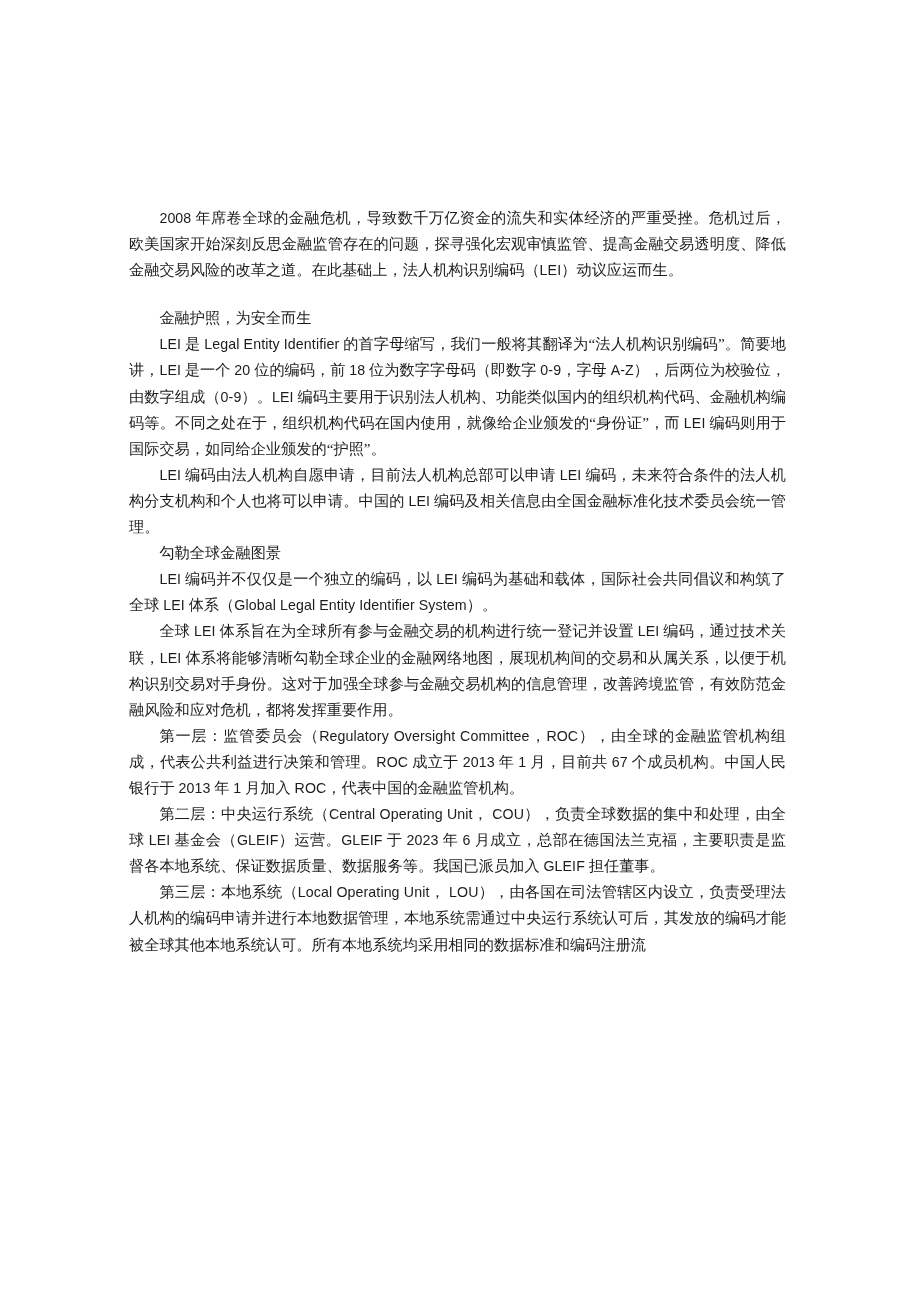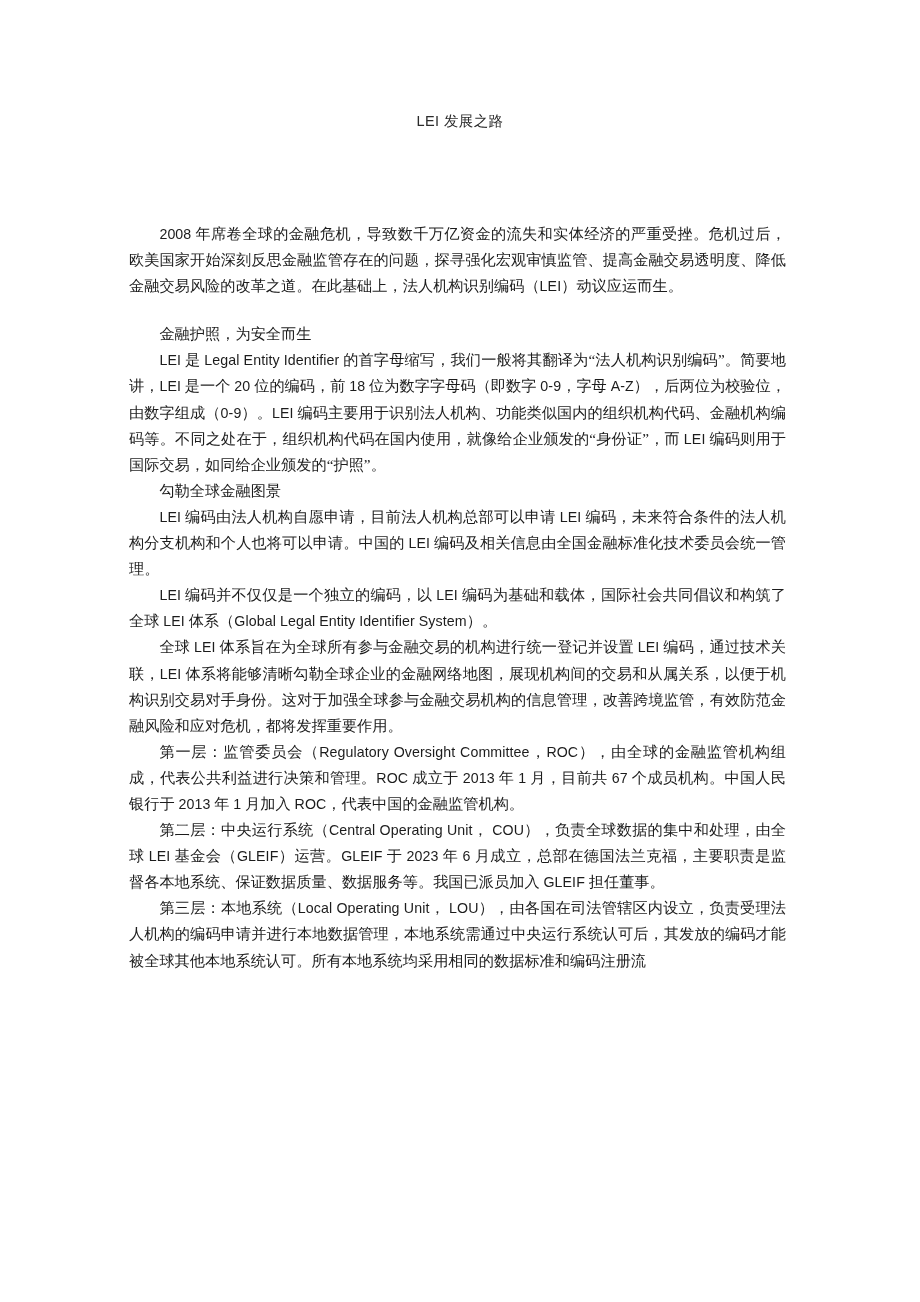--- a/index.html
+++ b/index.html
@@ -56,43 +56,41 @@
     text-align: justify;
     text-justify: inter-character;
     text-indent: 2em;
     color: #1c1c1c;
     word-break: break-all;
     letter-spacing: 0.02px;
   }
 
   .para.gap-after {
     margin-bottom: 22px;
-    margin-top: 16px;
   }
 
   
   .lat {
     font-family: "Liberation Sans", "DejaVu Sans", sans-serif;
     font-size: 14.2px;
     letter-spacing: 0.1px;
   }
 </style>
 </head>
 <body>
 
 <div class="page">
 
-  <div class="doc-title">LEI 发展之路</div>
 
   <div class="body-col">
       <p class="para gap-after"><span class="lat">2008</span> 年席卷全球的金融危机，导致数千万亿资金的流失和实体经济的严重受挫。危机过后，欧美国家开始深刻反思金融监管存在的问题，探寻强化宏观审慎监管、提高金融交易透明度、降低金融交易风险的改革之道。在此基础上，法人机构识别编码（<span class="lat">LEI</span>）动议应运而生。</p>
       <p class="para">金融护照，为安全而生</p>
       <p class="para"><span class="lat">LEI</span> 是 <span class="lat">Legal Entity Identifier</span> 的首字母缩写，我们一般将其翻译为“法人机构识别编码”。简要地讲，<span class="lat">LEI</span> 是一个 <span class="lat">20</span> 位的编码，前 <span class="lat">18</span> 位为数字字母码（即数字 <span class="lat">0-9</span>，字母 <span class="lat">A-Z</span>），后两位为校验位，由数字组成（<span class="lat">0-9</span>）。<span class="lat">LEI</span> 编码主要用于识别法人机构、功能类似国内的组织机构代码、金融机构编码等。不同之处在于，组织机构代码在国内使用，就像给企业颁发的“身份证”，而 <span class="lat">LEI</span> 编码则用于国际交易，如同给企业颁发的“护照”。</p>
+      <p class="para"><span class="lat">LEI</span> 编码由法人机构自愿申请，目前法人机构总部可以申请 <span class="lat">LEI</span> 编码，未来符合条件的法人机构分支机构和个人也将可以申请。中国的 <span class="lat">LEI</span> 编码及相关信息由全国金融标准化技术委员会统一管理。</p>
       <p class="para">勾勒全球金融图景</p>
-      <p class="para"><span class="lat">LEI</span> 编码由法人机构自愿申请，目前法人机构总部可以申请 <span class="lat">LEI</span> 编码，未来符合条件的法人机构分支机构和个人也将可以申请。中国的 <span class="lat">LEI</span> 编码及相关信息由全国金融标准化技术委员会统一管理。</p>
       <p class="para"><span class="lat">LEI</span> 编码并不仅仅是一个独立的编码，以 <span class="lat">LEI</span> 编码为基础和载体，国际社会共同倡议和构筑了全球 <span class="lat">LEI</span> 体系（<span class="lat">Global Legal Entity Identifier System</span>）。</p>
       <p class="para">全球 <span class="lat">LEI</span> 体系旨在为全球所有参与金融交易的机构进行统一登记并设置 <span class="lat">LEI</span> 编码，通过技术关联，<span class="lat">LEI</span> 体系将能够清晰勾勒全球企业的金融网络地图，展现机构间的交易和从属关系，以便于机构识别交易对手身份。这对于加强全球参与金融交易机构的信息管理，改善跨境监管，有效防范金融风险和应对危机，都将发挥重要作用。</p>
       <p class="para">第一层：监管委员会（<span class="lat">Regulatory Oversight Committee</span>，<span class="lat">ROC</span>），由全球的金融监管机构组成，代表公共利益进行决策和管理。<span class="lat">ROC</span> 成立于 <span class="lat">2013</span> 年 <span class="lat">1</span> 月，目前共 <span class="lat">67</span> 个成员机构。中国人民银行于 <span class="lat">2013</span> 年 <span class="lat">1</span> 月加入 <span class="lat">ROC</span>，代表中国的金融监管机构。</p>
       <p class="para">第二层：中央运行系统（<span class="lat">Central Operating Unit</span>， <span class="lat">COU</span>），负责全球数据的集中和处理，由全球 <span class="lat">LEI</span> 基金会（<span class="lat">GLEIF</span>）运营。<span class="lat">GLEIF</span> 于 <span class="lat">2023</span> 年 <span class="lat">6</span> 月成立，总部在德国法兰克福，主要职责是监督各本地系统、保证数据质量、数据服务等。我国已派员加入 <span class="lat">GLEIF</span> 担任董事。</p>
       <p class="para">第三层：本地系统（<span class="lat">Local Operating Unit</span>， <span class="lat">LOU</span>），由各国在司法管辖区内设立，负责受理法人机构的编码申请并进行本地数据管理，本地系统需通过中央运行系统认可后，其发放的编码才能被全球其他本地系统认可。所有本地系统均采用相同的数据标准和编码注册流</p>
     </div>
 
 </div>
 
 </body></html>

